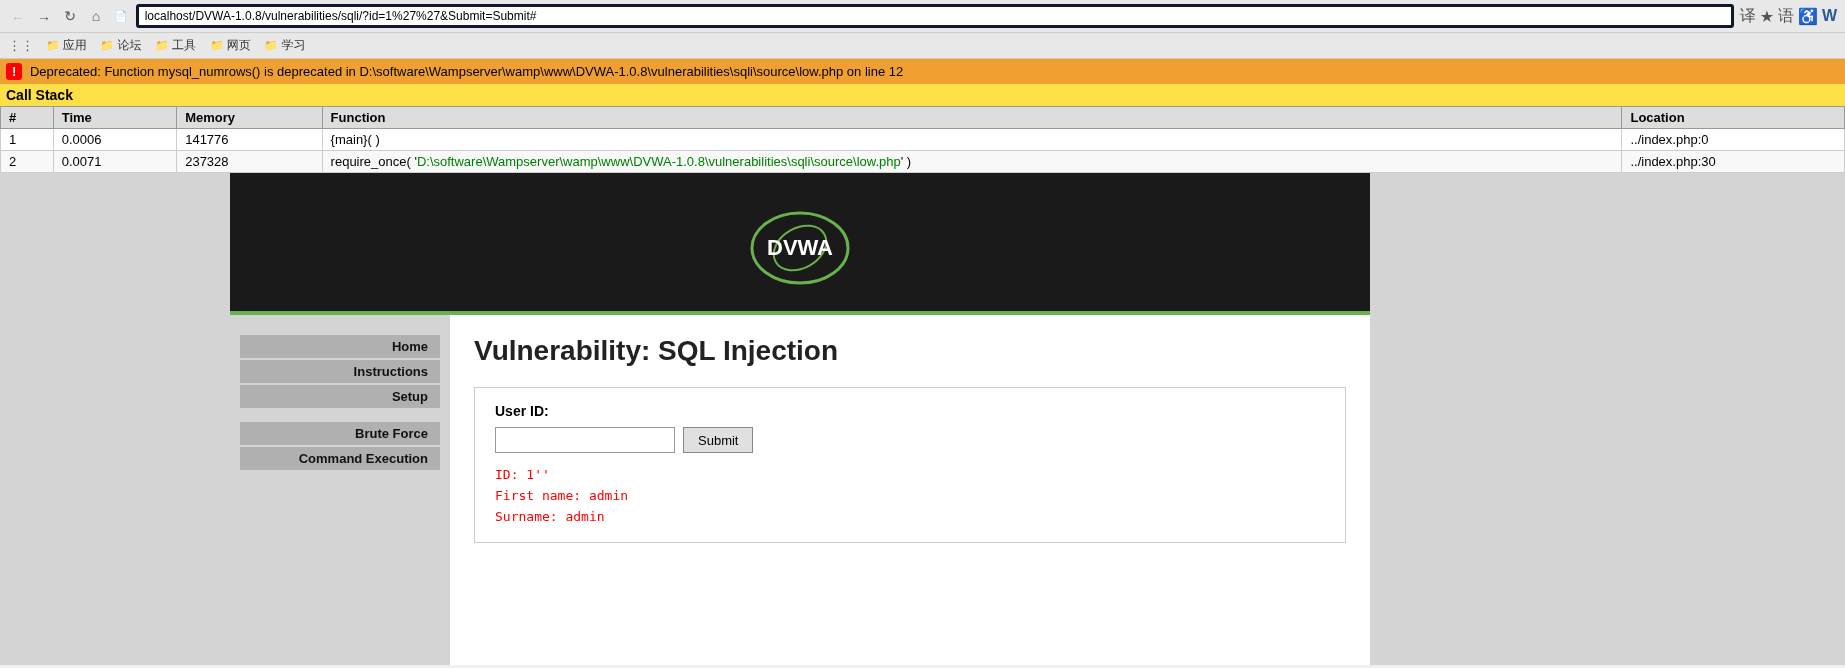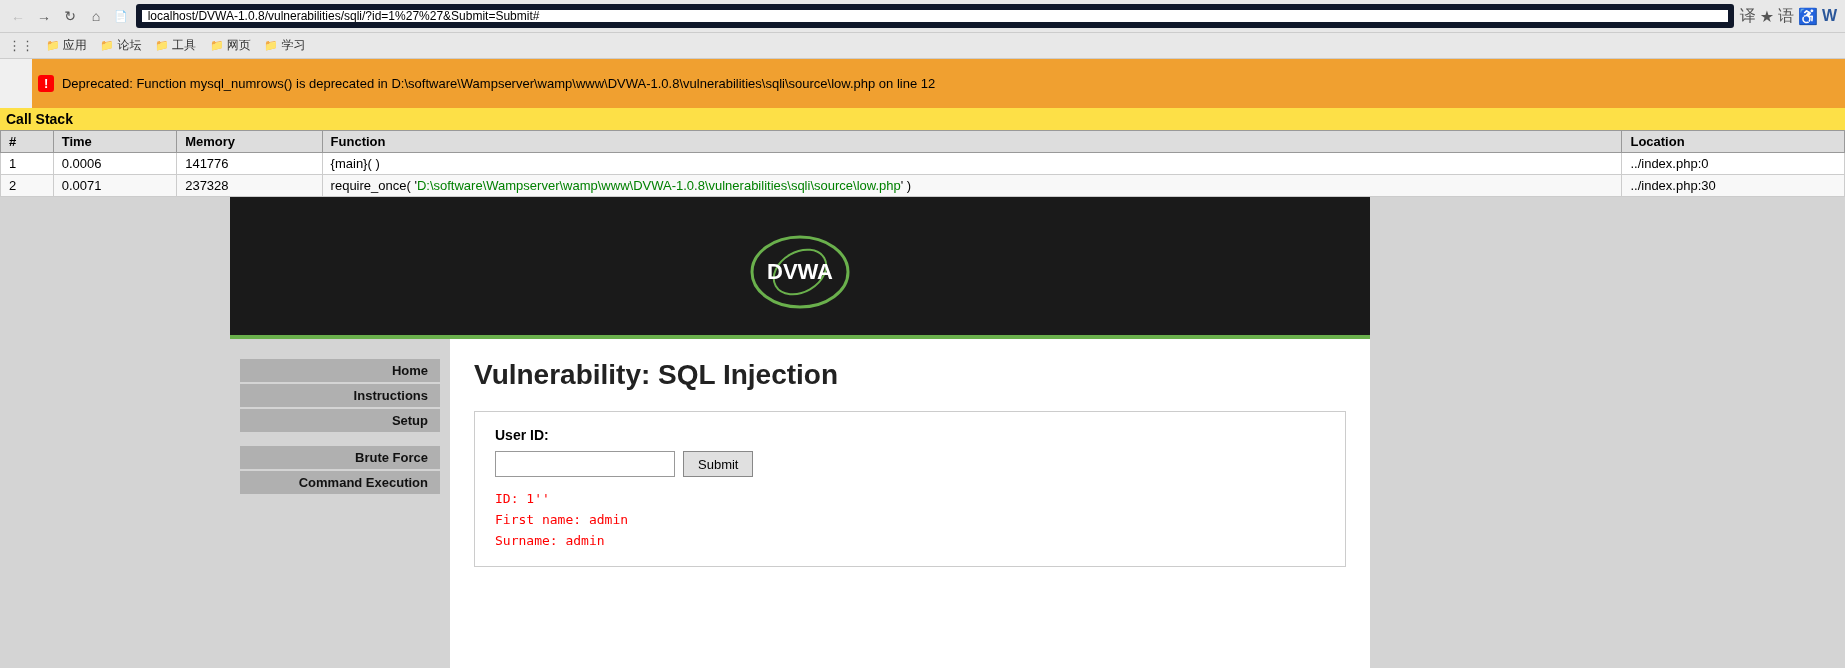--- a/index.html
+++ b/index.html
@@ -23,21 +23,21 @@
       border: none;
       cursor: pointer;
       font-size: 14px;
       color: #555;
       display: flex; align-items: center; justify-content: center;
     }
     .nav-btn.disabled { color: #bbb; cursor: default; }
     .url-bar {
       flex: 1;
       height: 24px;
-      border: 6px solid #0f172a;
+      border: 3px solid #0f172a;
       border-radius: 3px;
       padding: 0 6px;
       font-size: 12px;
       background: white;
     }
     .browser-icons {
       display: flex; gap: 4px; align-items: center;
     }
     .browser-icon {
       font-size: 16px; color: #555; cursor: pointer;
@@ -63,22 +63,21 @@
     
     .page-content {
       background: #f0f0f0;
     }
 
     
     .php-warning {
       background: #f0a030;
       color: black;
       font-size: 13px;
-      padding: 16px 6px;
-      margin-left: 32px;
+      padding: 4px 6px;
     }
     .php-warning .warning-icon {
       display: inline-block;
       background: red;
       color: white;
       font-weight: bold;
       padding: 1px 6px;
       border-radius: 3px;
       margin-right: 4px;
       font-size: 13px;

